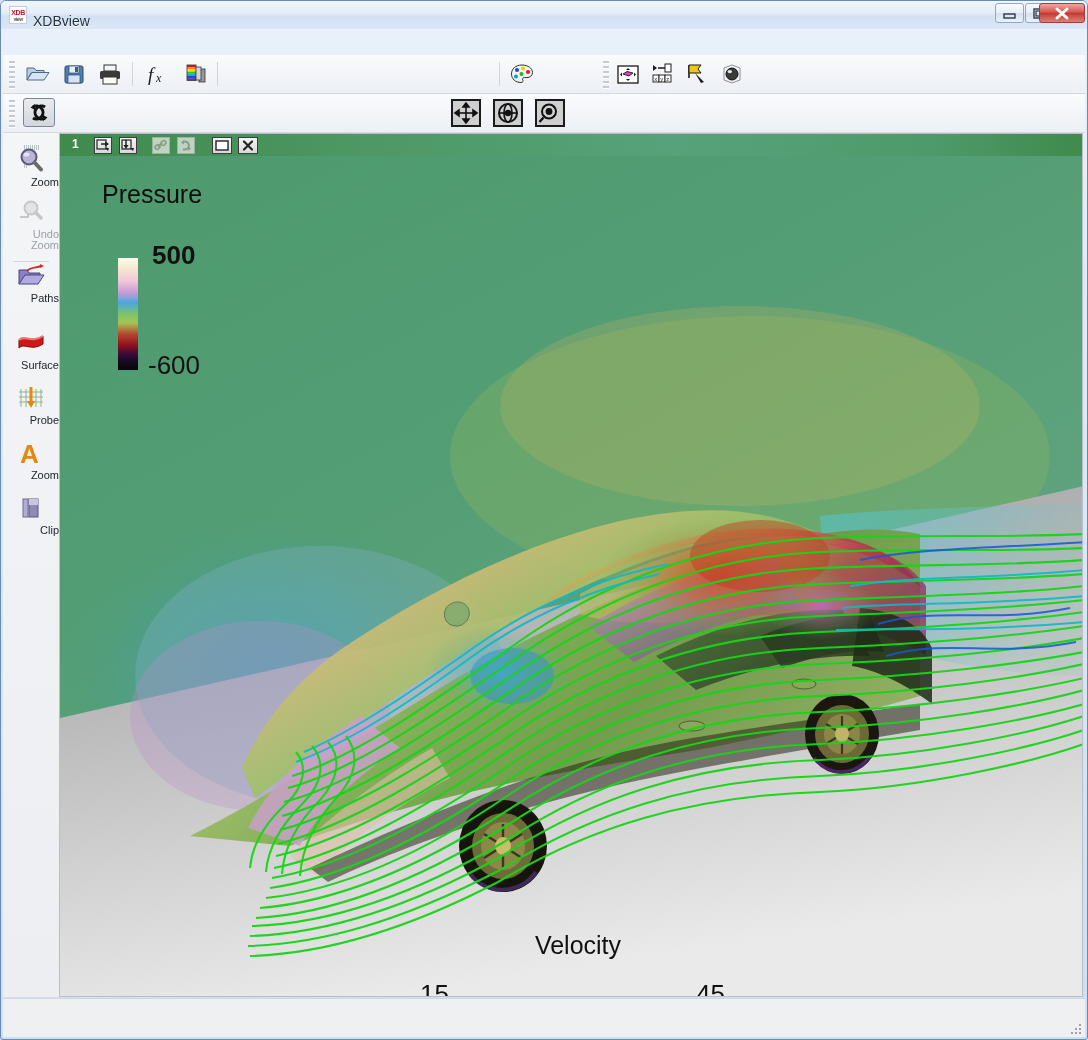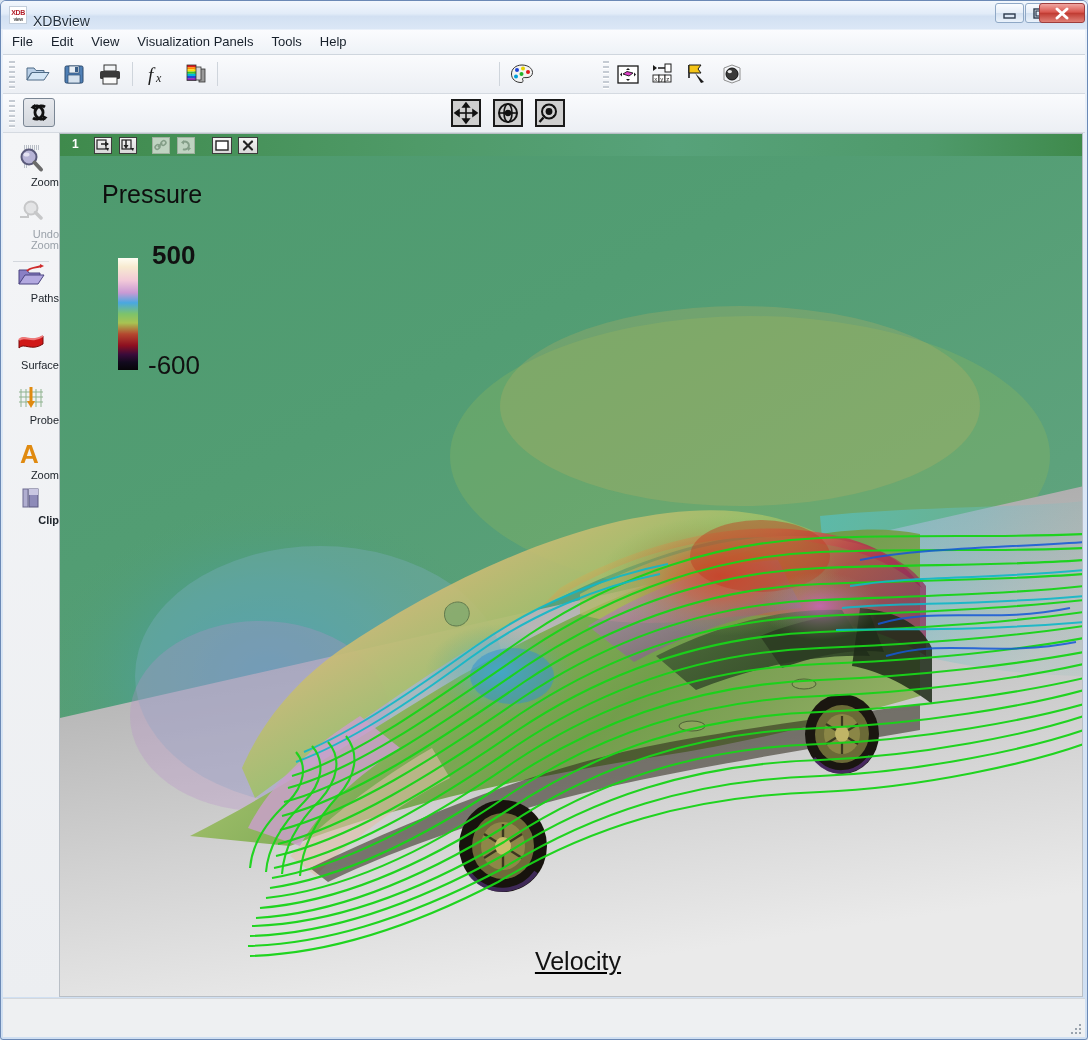--- a/index.html
+++ b/index.html
@@ -158,21 +158,21 @@
   #pl-title{font-size:25px;color:#0e0e0e;letter-spacing:0px;}
   #pl-bar{
     position:absolute;left:16px;top:78px;width:20px;height:112px;
     background:linear-gradient(to bottom,
       #fefdf3 0%, #f7ead0 8%, #f2c9d8 20%, #c99ad4 31%,
       #49a8e0 40%, #7dc36a 50%, #a8c352 58%,
       #b4472f 68%, #8e1020 78%, #3a0b3a 86%, #120a1e 93%, #060508 100%);
   }
   #pl-max{position:absolute;left:50px;top:60px;font-size:26px;color:#111;font-weight:bold;}
   #pl-min{position:absolute;left:46px;top:170px;font-size:26px;color:#111;}
-  #velocity-legend{position:absolute;left:228px;bottom:20px;width:580px;text-decoration:underline;}
+  #velocity-legend{position:absolute;left:228px;bottom:36px;width:580px;}
   #vl-title{text-align:center;font-size:25px;color:#111;}
   .vl-tick{position:absolute;font-size:26px;color:#111;}
   
   #statusbar{
     position:absolute;left:2px;right:2px;bottom:2px;height:38px;
     background:#eef0f2;border-top:1px solid #d3d7dc;
   }
   #resize-grip{position:absolute;right:4px;bottom:3px;width:14px;height:14px;}
   #resize-grip i{position:absolute;width:2px;height:2px;background:#9aa3ad;}
 </style>
@@ -201,28 +201,20 @@
     <div class="wbtn" id="btn-close">
       <svg width="44" height="18" viewBox="0 0 44 18">
         <g stroke="#ffffff" stroke-width="3" stroke-linecap="round">
           <line x1="17" y1="5" x2="27" y2="14"></line>
             <line x1="27" y1="5" x2="17" y2="14"></line>
         </g>
       </svg>
     </div>
   </div>
 
-  <div id="menubar">
-    <div class="menu-item">File</div>
-    <div class="menu-item">Edit</div>
-    <div class="menu-item">View</div>
-    <div class="menu-item">Visualization Panels</div>
-    <div class="menu-item">Tools</div>
-    <div class="menu-item">Help</div>
-  </div>
 
   <div id="toolbar1">
     <div class="grip" style="left:6px;">
       <i></i>
         <i></i>
         <i></i>
         <i></i>
         <i></i>
         <i></i>
     </div>
@@ -496,21 +488,21 @@
 
     <div class="sb-item" style="top:303px;">
       <div class="ic">
         <svg width="30" height="30" viewBox="0 0 30 30">
           <text x="4" y="25" font-family="Liberation Sans, sans-serif" font-size="26" font-weight="bold" fill="#e08a10">A</text>
         </svg>
       </div>
       <div class="lb">Zoom</div>
     </div>
 
-    <div class="sb-item" style="top:348px;font-weight:bold;">
+    <div class="sb-item" style="top:358px;">
       <div class="ic">
         <svg width="30" height="30" viewBox="0 0 30 30">
           <rect x="7" y="6" width="5" height="18" fill="#b0aed0" stroke="#6d6a90"></rect>
           <rect x="13" y="6" width="9" height="18" fill="#8d8ab8" stroke="#5b5880"></rect>
           <rect x="13" y="6" width="9" height="6" fill="#c9c7e2"></rect>
         </svg>
       </div>
       <div class="lb">Clip</div>
     </div>
   </div>

